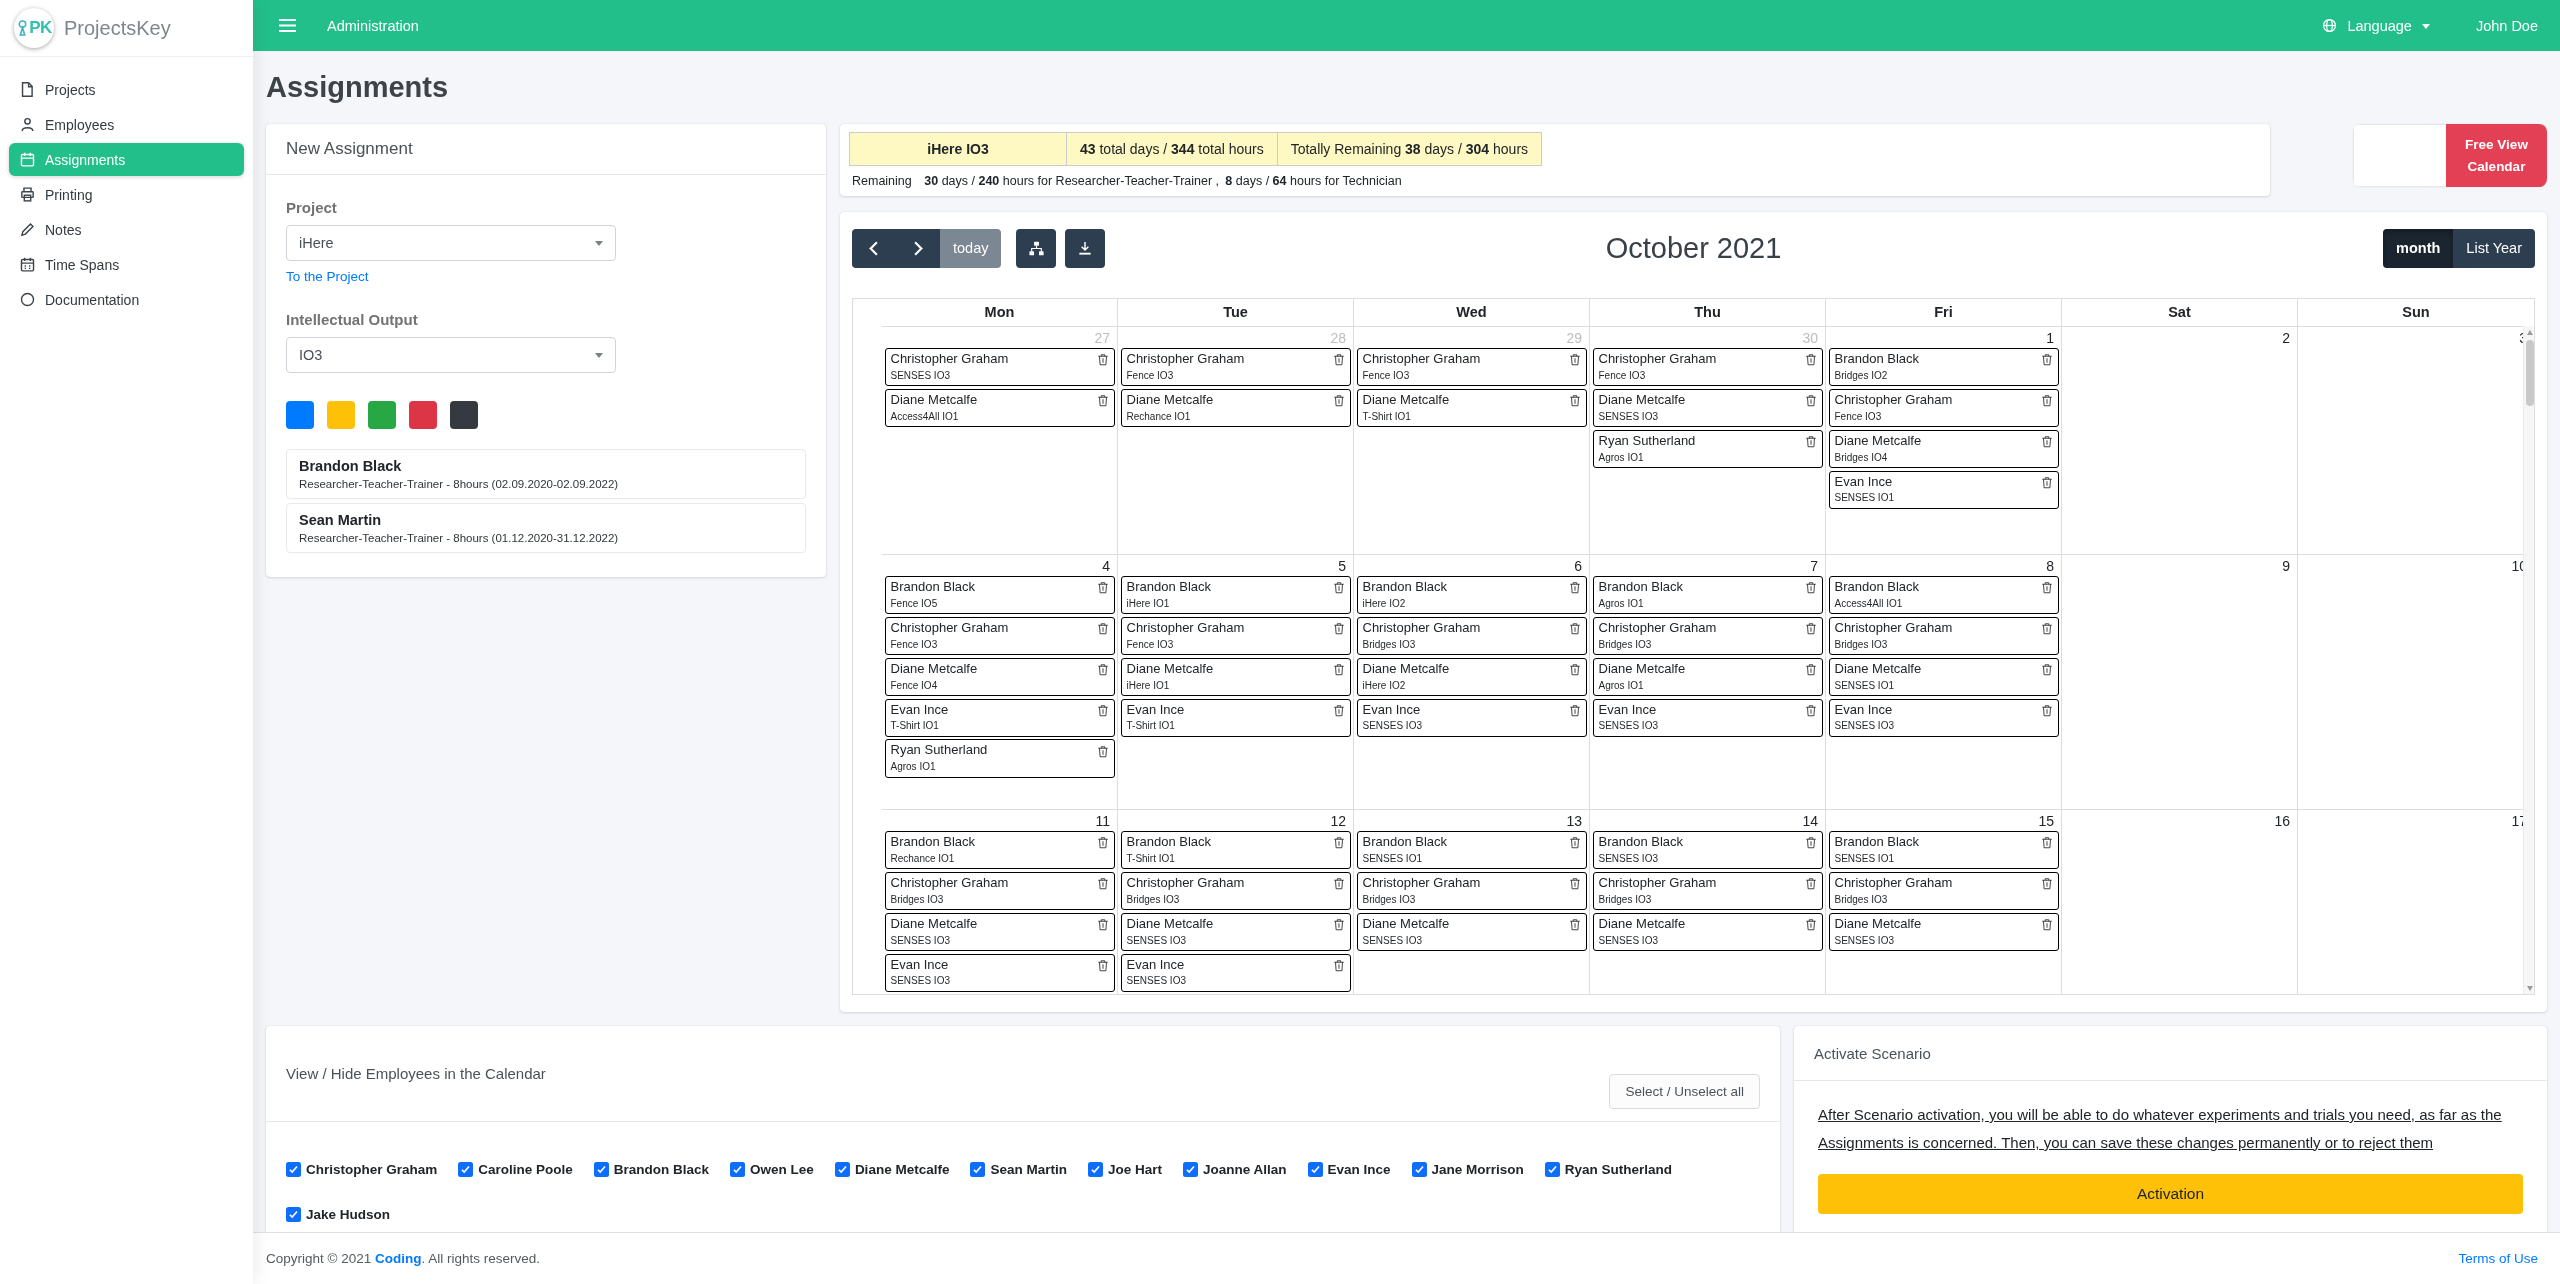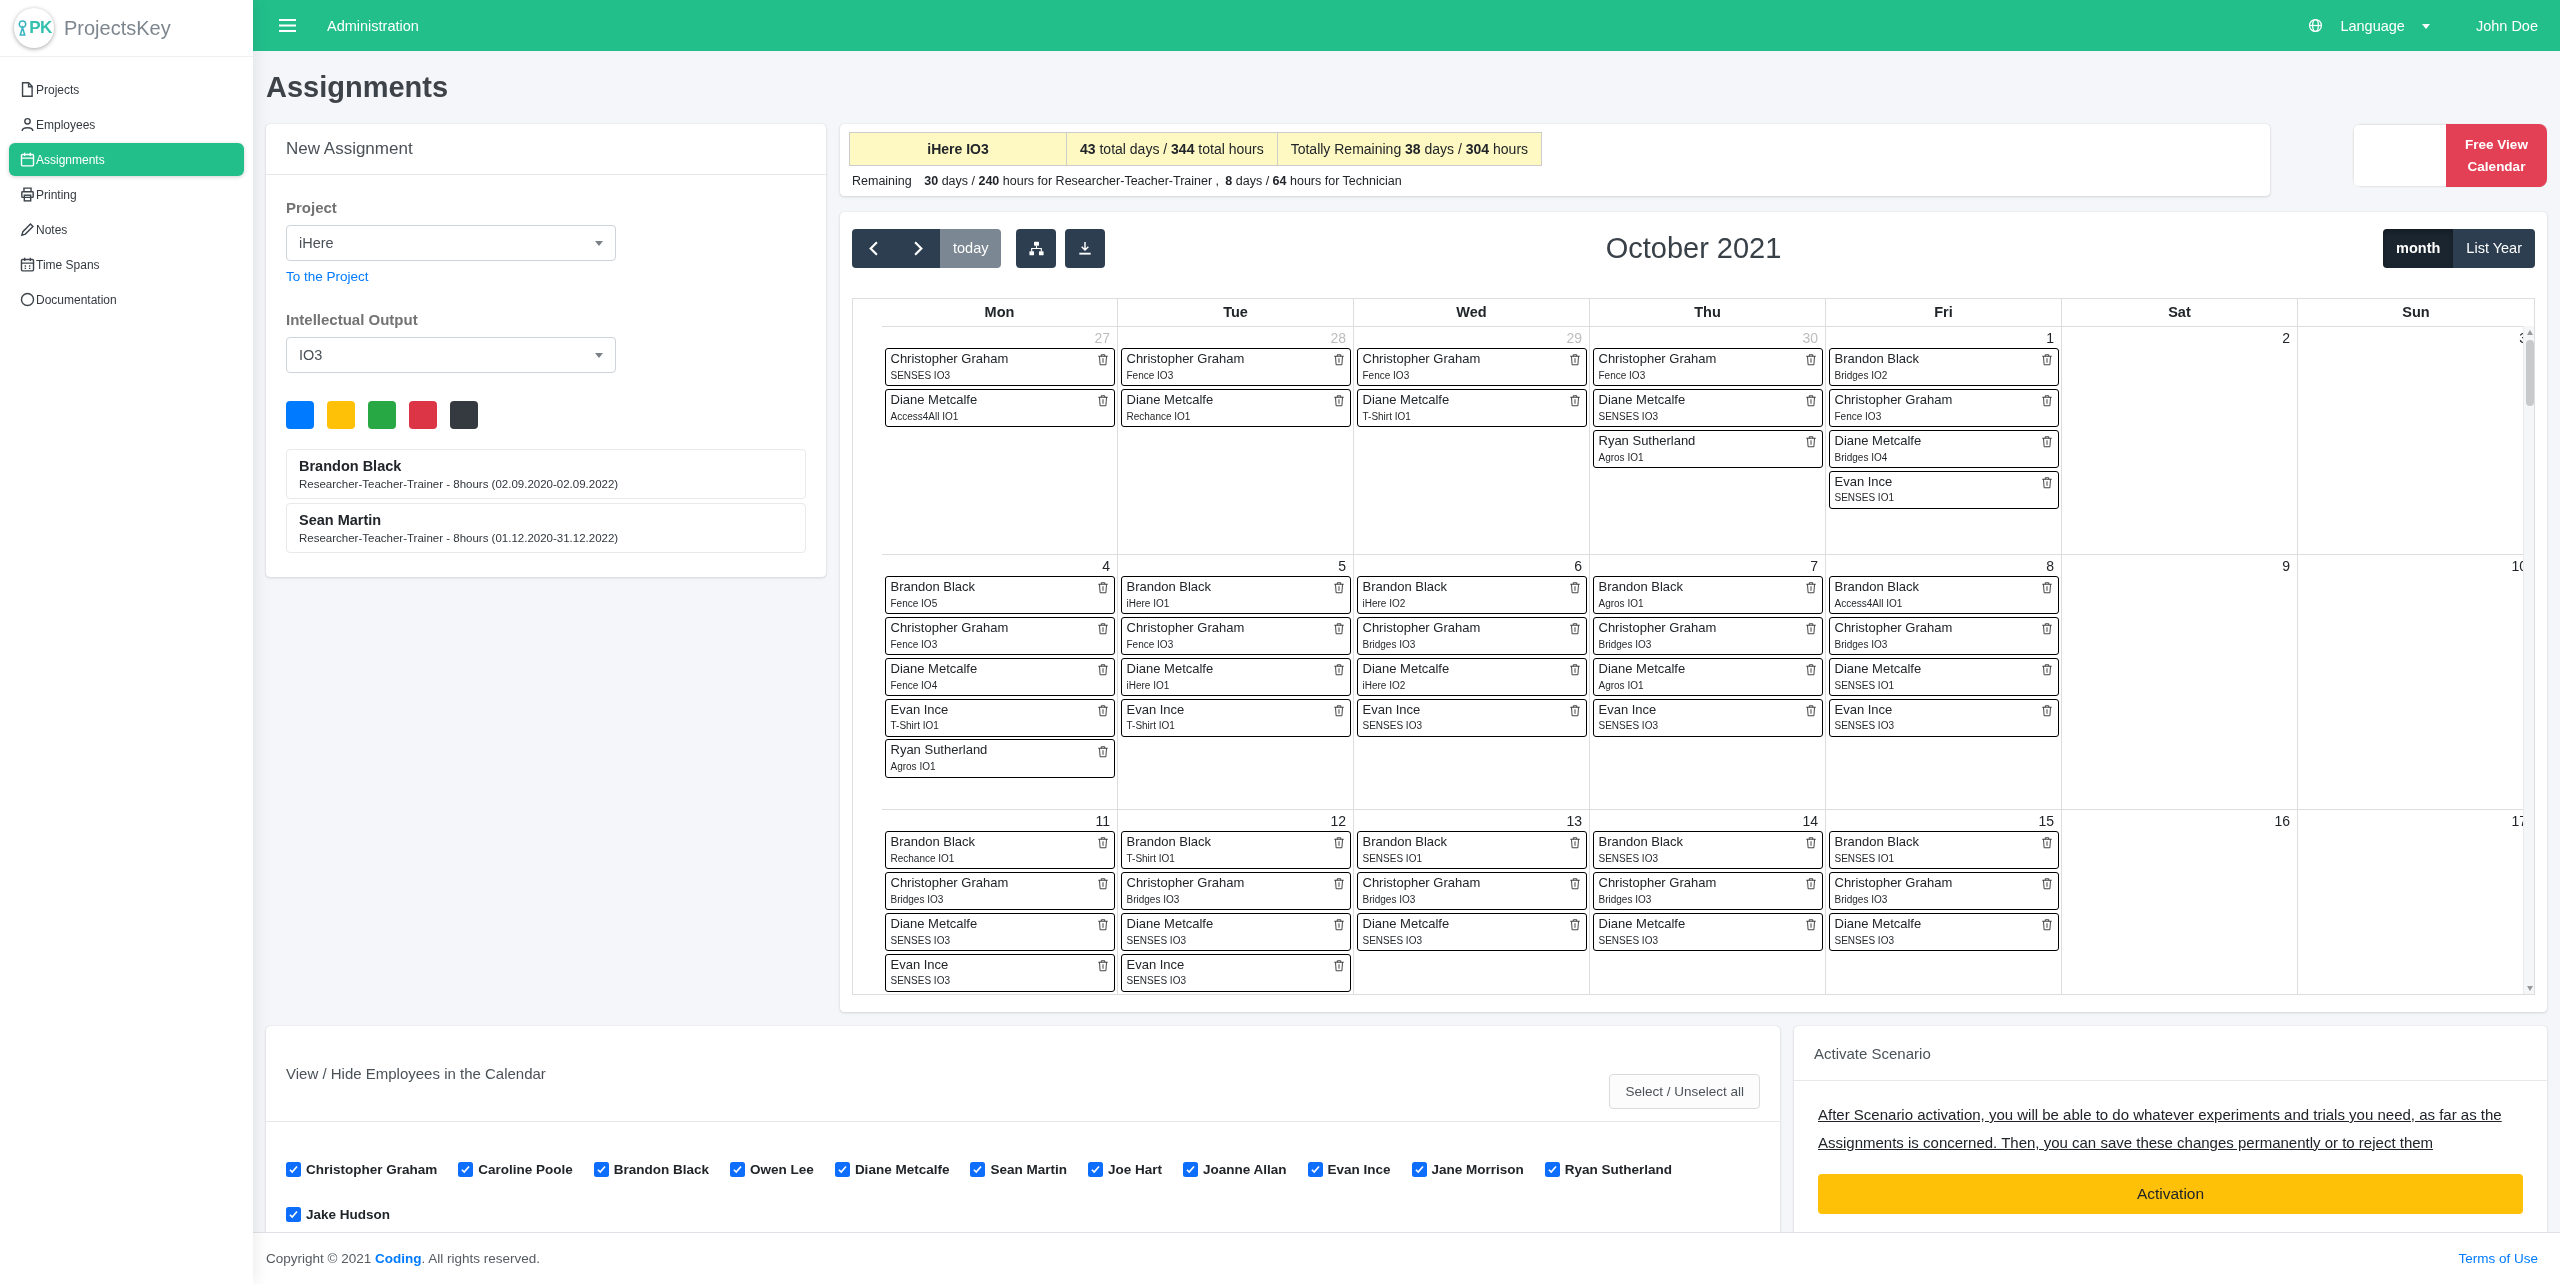--- a/index.html
+++ b/index.html
@@ -11,33 +11,33 @@
   
   .sidebar { position:absolute; left:0; top:0; width:253px; height:100%;
     background:#fff; box-shadow: 0 0 18px rgba(0,0,0,.10); z-index:10; }
   .logo-row { height:57px; display:flex; align-items:center; gap:10px; padding:0 14px;
     border-bottom:1px solid #f0f0f0; }
   .logo-circle { width:40px; height:40px; border-radius:50%; background:#fff;
     box-shadow:0 1px 4px rgba(0,0,0,.35); display:flex; align-items:center; justify-content:center; gap:0; }
   .logo-pk { color:#35c0ae; font-weight:bold; font-size:17px; letter-spacing:-0.5px; }
   .brand-name { color:#7d868e; font-size:20px; }
   .side-menu { padding:14px 0 0; }
-  .side-item { display:flex; align-items:center; gap:0; font-size:12px; color:#343a40;
+  .side-item { display:flex; align-items:center; gap:9px; font-size:14px; color:#343a40;
     padding:8px 10px; margin:2px 9px; border-radius:6px; cursor:pointer; }
   .side-item.active { background:var(--accent,#22bf8b); color:#fff; box-shadow:0 1px 4px rgba(0,0,0,.18); }
   .s-icon { width:17px; height:17px; display:inline-flex; color:#3d444b; flex-shrink:0; }
   .side-item.active .s-icon { color:#fff; }
   .s-icon svg { width:100%; height:100%; }
   
   .topbar { position:absolute; left:253px; right:0; top:0; height:51px;
     background:var(--accent,#22bf8b); color:#fff; display:flex; align-items:center;
     padding:0 22px 0 25px; font-size:14.5px; }
   .tb-left { display:flex; align-items:center; gap:30px; }
   .tb-right { margin-left:auto; display:flex; align-items:center; gap:46px; }
-  .lang-group { display:flex; align-items:center; gap:17px; cursor:pointer; }
+  .lang-group { display:flex; align-items:center; gap:10px; cursor:pointer; }
   .caret-down { width:0; height:0; border-left:4.5px solid transparent; border-right:4.5px solid transparent;
     border-top:5px solid #fff; display:inline-block; margin-top:2px; }
   
   .main { position:absolute; left:253px; top:51px; right:0; bottom:0; overflow:hidden; }
   .content { padding:16px 13px 0; }
   .page-title { font-size:29px; font-weight:bold; color:#3d4349; margin:4px 0 20px; }
   .grid2 { display:grid; grid-template-columns:560px 1fr; column-gap:14px; align-items:start; }
   .card { background:#fff; border-radius:4px; box-shadow:0 0 1px rgba(0,0,0,.18), 0 1px 3px rgba(0,0,0,.12); }
   .card-header { padding:15px 20px; font-size:17px; color:#4a5258; border-bottom:1px solid rgba(0,0,0,.09);
     display:flex; align-items:center; justify-content:space-between; }

